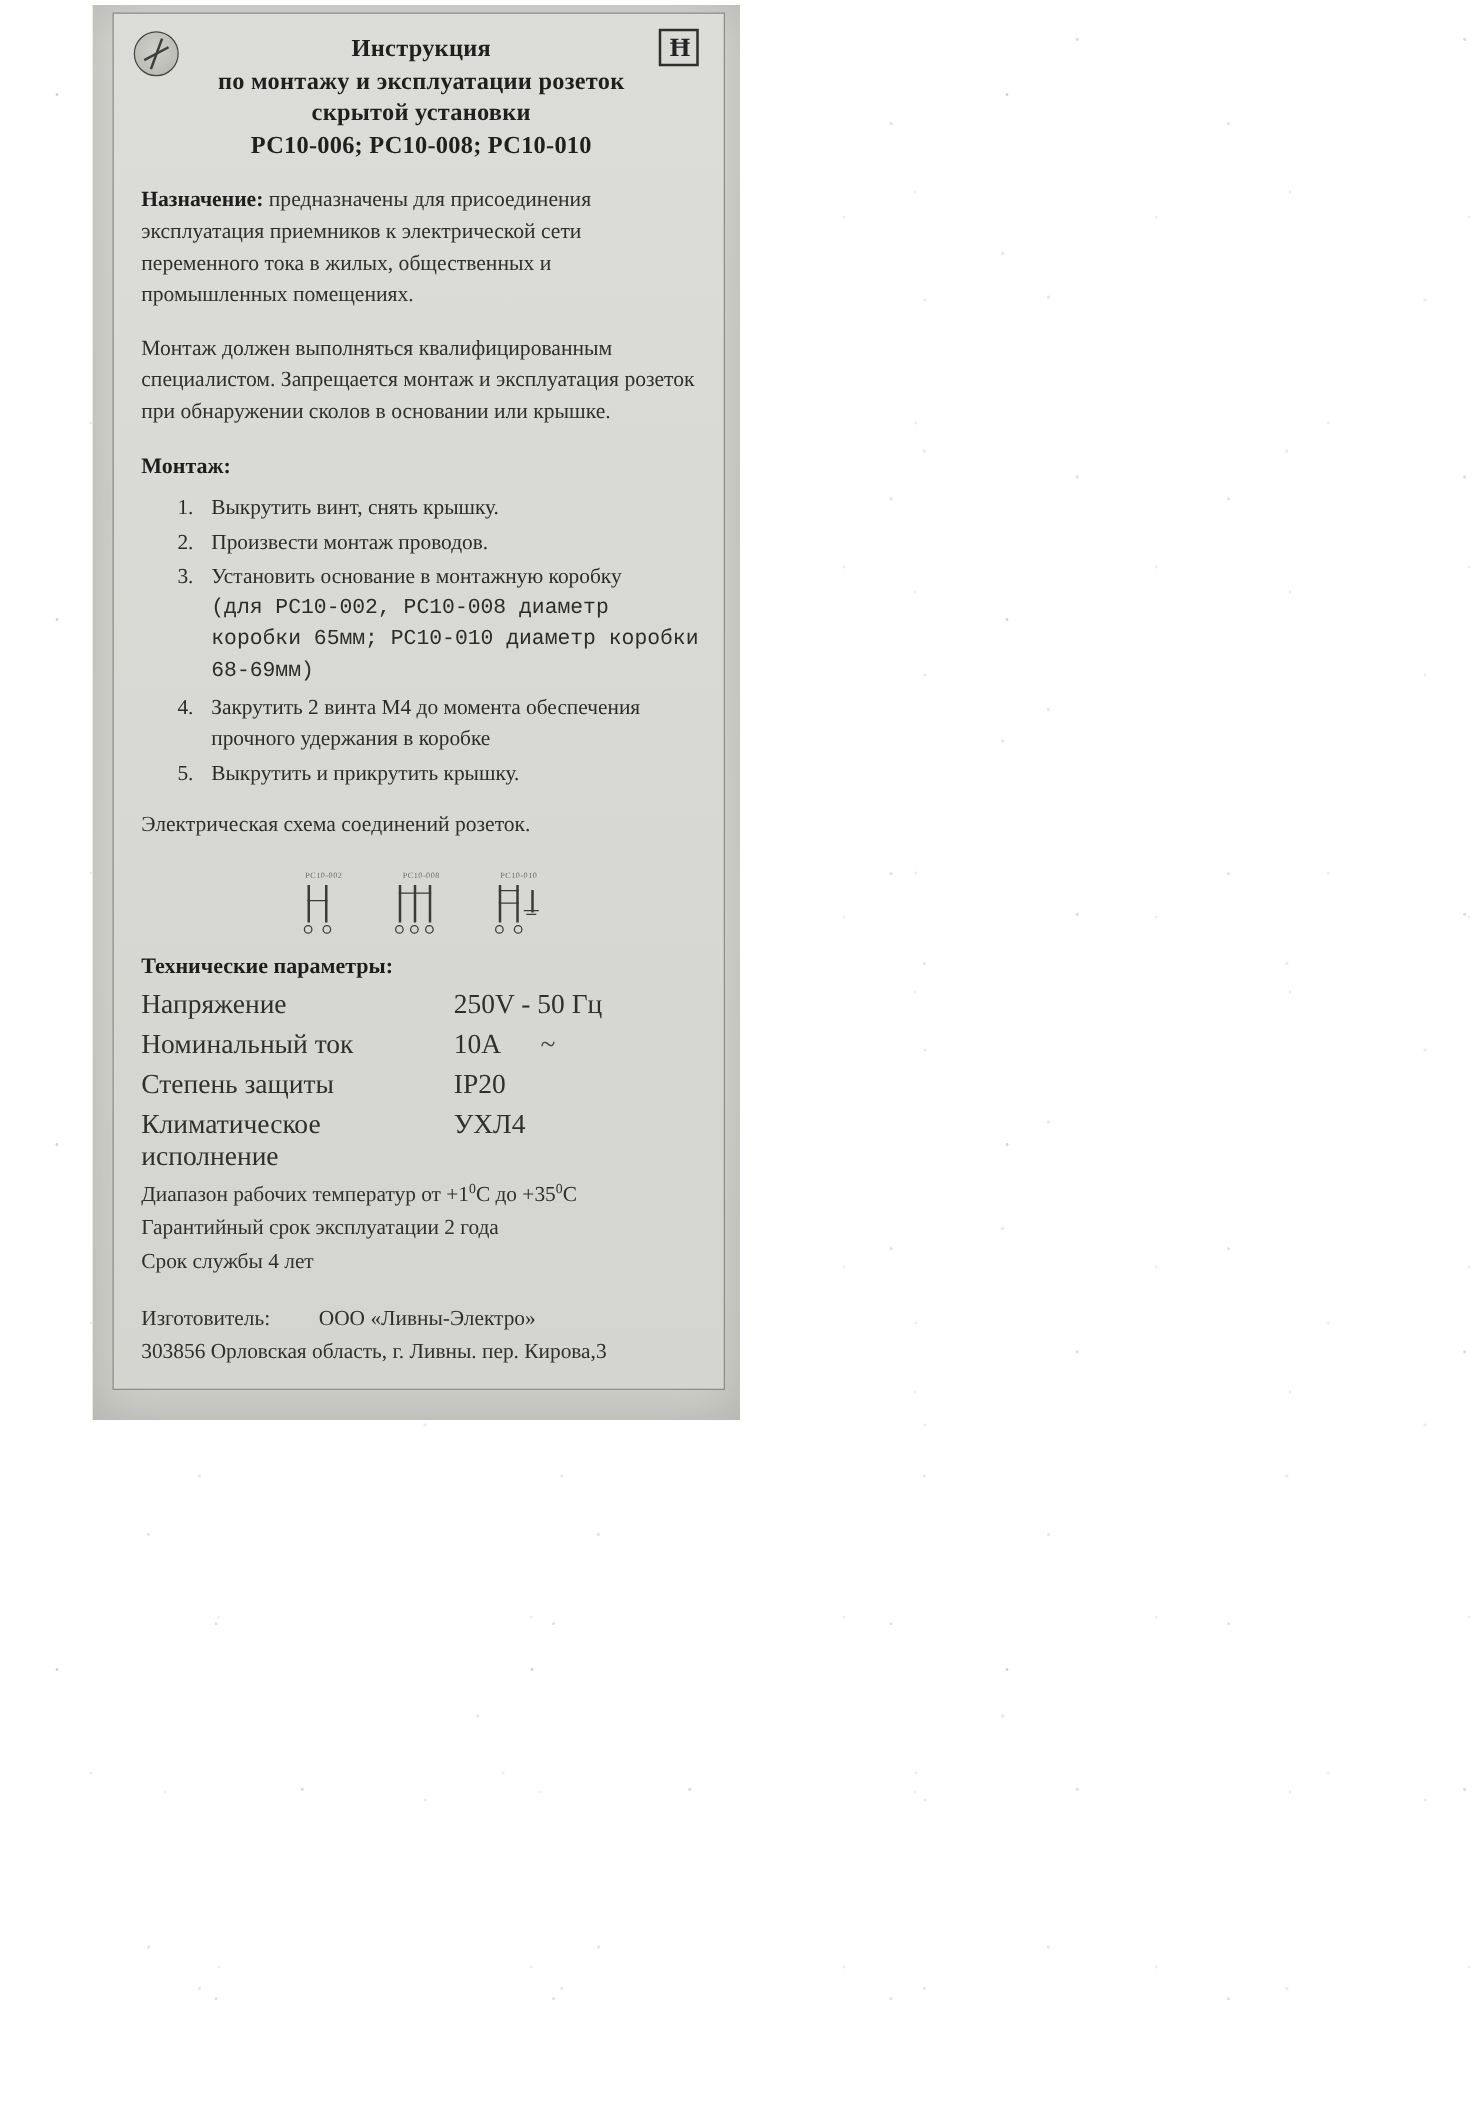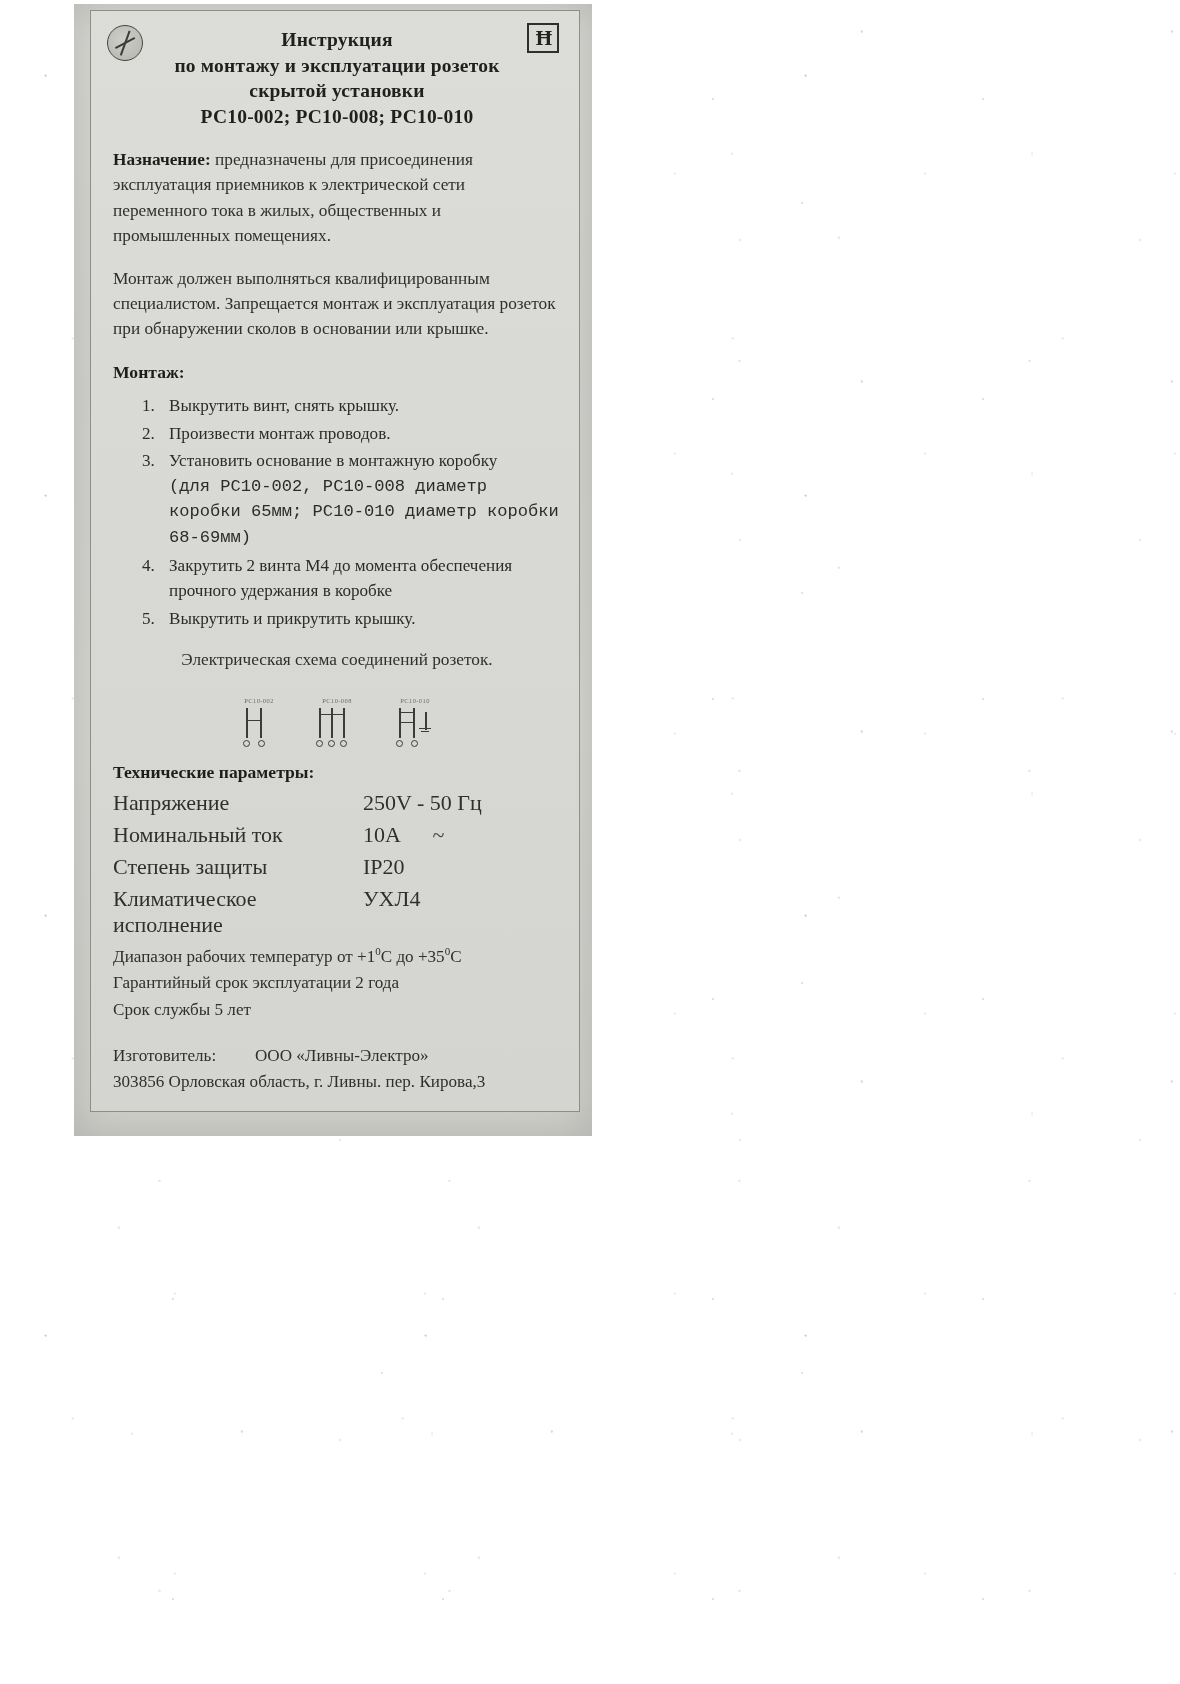--- a/index.html
+++ b/index.html
@@ -147,21 +147,20 @@
   }
   ol.steps li span.sub {
     display: block;
     font-family: Liberation Mono, monospace;
   }
 
   .schema-title {
     font-size: 17.3px;
     margin: 18px 0 0 0;
     color: #2f2f2f;
-    text-align: center;
   }
 
   
   .schema-row {
     margin: 6px 0 0 0;
     display: flex;
     justify-content: center;
     align-items: flex-end;
     gap: 26px;
     height: 74px;
@@ -239,21 +238,21 @@
 
 <div class="sheet">
   <div class="sheet-inner">
 
     <div class="hdr">
       <span class="logo-left"></span>
       <span class="logo-right">Ħ</span>
       <div>Инструкция</div>
       <div>по монтажу и эксплуатации розеток</div>
       <div>скрытой установки</div>
-      <div>РС10-002; РС10-008; РС10-010</div>
+      <div>РС10-006; РС10-008; РС10-010</div>
     </div>
 
     <p class="para">
       <span class="b">Назначение:</span><span> предназначены для присоединения эксплуатация приемников к электрической сети переменного тока в  жилых, общественных и промышленных помещениях.</span>
     </p>
 
     <p class="para">Монтаж должен выполняться квалифицированным специалистом. Запрещается монтаж и эксплуатация розеток при обнаружении сколов в основании или крышке.</p>
 
     <div class="sec-title">Монтаж:</div>
 
@@ -344,21 +343,21 @@
         <td class="v">УХЛ4</td>
       </tr>
     </tbody>
       </table>
 
     <p class="line">
       <span>Диапазон рабочих температур  от +1</span><sup>0</sup><span>С до +35</span><sup>0</sup><span>С</span>
     </p>
 
     <p class="line">Гарантийный срок эксплуатации 2 года</p>
-    <p class="line">Срок службы 5 лет</p>
+    <p class="line">Срок службы 4 лет</p>
 
     <div class="maker">
       <div>
         <span class="lbl">Изготовитель:</span><span>ООО «Ливны-Электро»</span>
       </div>
       <div>303856 Орловская область, г. Ливны. пер. Кирова,3</div>
     </div>
 
   </div>
 </div>

